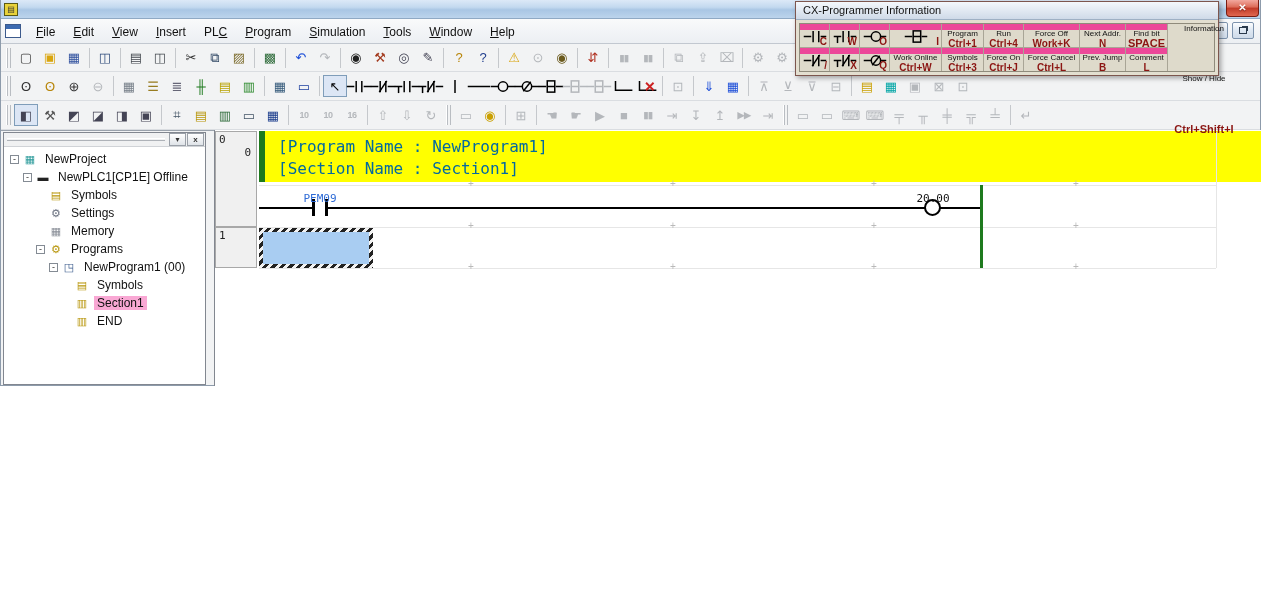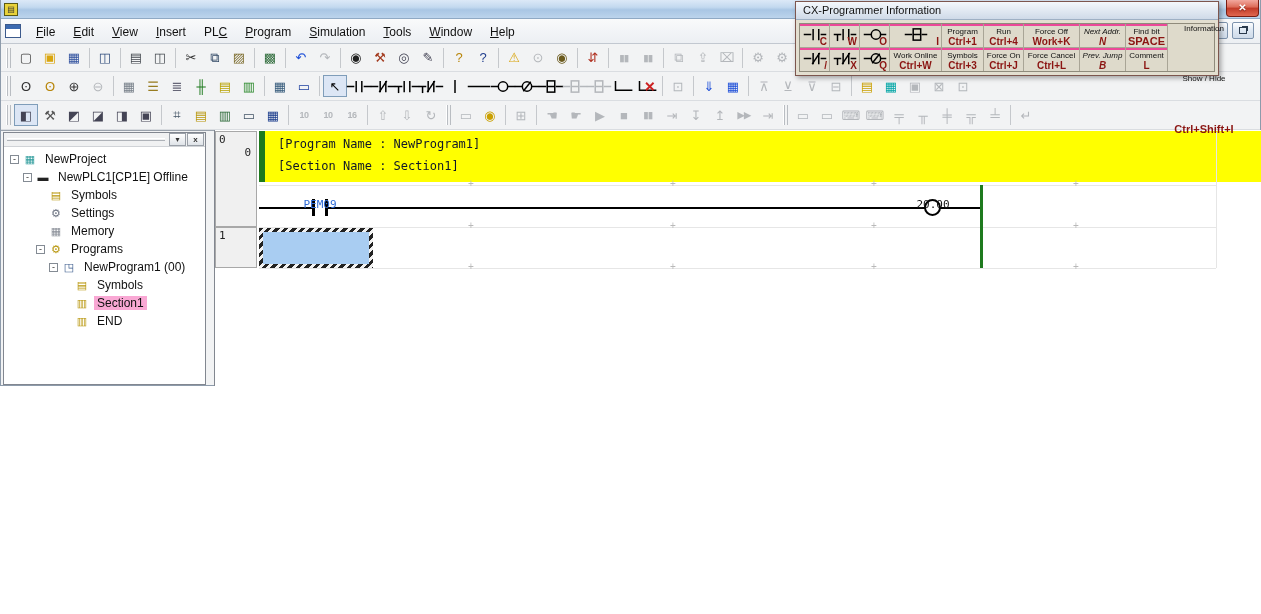--- a/index.html
+++ b/index.html
@@ -55,45 +55,45 @@
   .tree-label.selected { background:#f9a8d4; }
 
   
   .ladder { position:absolute; left:213px; top:130px; width:1048px; height:256px; background:#fff; border-left:1px solid #828790; overflow:hidden; }
   .rmargin { position:absolute; left:0; width:42px; background:#f0f0f0; border:1px solid #a8a8a8; font-family:"DejaVu Sans Mono", monospace; font-size:11px; color:#222; }
   .rm0 { top:1px; height:96px; } .rm1 { top:97px; height:41px; }
   .rnum { position:absolute; left:3px; top:1px; }
   .rstep { position:absolute; right:5px; top:14px; }
   .busbar-comment { position:absolute; left:44px; top:1px; width:6px; height:51px; background:#1e7a1e; z-index:2; }
   .comment-block { position:absolute; left:44px; top:1px; right:0; height:51px; background:#ffff00; }
-  .comment-line { position:absolute; left:19px; font-family:"DejaVu Sans Mono", monospace; font-size:12px; color:#0f172a; white-space:pre; }
+  .comment-line { position:absolute; left:19px; font-family:"DejaVu Sans Mono", monospace; font-size:16px; color:#0369a1; white-space:pre; }
   .cl1 { top:6px; } .cl2 { top:28px; }
   .hgrid { position:absolute; left:44px; width:957px; height:1px; background:#e6e6e6; }
   .vgrid-right { position:absolute; left:1001px; top:2px; width:1px; height:136px; background:#e6e6e6; }
   .plus-mark { position:absolute; color:#b9b9b9; font-size:10px; line-height:10px; }
   .rung-line { position:absolute; left:44px; top:77px; width:723px; height:2px; background:#000; }
   .contact-gap { position:absolute; left:100px; top:69px; width:10px; height:17px; background:#fff; }
   .contact-bar { position:absolute; top:69px; width:3px; height:17px; background:#000; }
   .cb-l { left:97px; } .cb-r { left:110px; }
   .coil-circle { position:absolute; left:709px; top:69px; width:17px; height:17px; border:2px solid #000; border-radius:50%; background:#fff; }
-  .ladder-lbl { position:absolute; top:68px; width:80px; text-align:center; font-family:"DejaVu Sans Mono", monospace; font-size:11px; }
+  .ladder-lbl { position:absolute; top:62px; width:80px; text-align:center; font-family:"DejaVu Sans Mono", monospace; font-size:11px; }
   .lbl-contact { left:65px; color:#2e6bd6; }
   .lbl-coil { left:678px; color:#111; }
   .busbar-right { position:absolute; left:765px; top:55px; width:3px; height:83px; background:#1e7a1e; }
   .sel-cell { position:absolute; left:44px; top:98px; width:114px; height:40px; background:#a9cdf2;
     border:4px solid transparent; border-image:repeating-linear-gradient(135deg,#222 0 3px,#f2f2f2 3px 6px) 4; }
 
   
   .info-win { position:absolute; left:795px; top:1px; width:424px; height:75px; z-index:20;
     border:1px solid #7d564e; background:#e3dfd0; box-shadow:2px 2px 5px rgba(0,0,0,.35); }
   .info-title { height:18px; background:linear-gradient(#f4f8fc,#cfdae8); border-bottom:1px solid #9eb0c4; font-size:11px; color:#111; padding:2px 0 0 7px; }
   .info-grid { position:absolute; left:3px; top:21px; right:3px; bottom:3px; display:flex; border:1px solid #8f8b7c; background:#dedacb; }
   .info-col { display:flex; flex-direction:column; border-right:1px solid #a9a596; min-width:0; }
   .info-col:last-child { border-right:none; }
-  .info-cell { flex:1; border-bottom:1px solid #a9a596; border-top:2px solid #ec4899; position:relative; display:flex; flex-direction:column; align-items:center; justify-content:center; overflow:hidden; }
+  .info-cell { flex:1; border-bottom:1px solid #a9a596; border-top:6px solid #ec4899; position:relative; display:flex; flex-direction:column; align-items:center; justify-content:center; overflow:hidden; }
   .info-cell:last-child { border-bottom:none; }
   .ic-label { font-size:8px; color:#111; line-height:9px; white-space:nowrap; }
   .ic-key { font-size:10px; font-weight:bold; color:#8b1512; line-height:11px; white-space:nowrap; }
   .ic-key.big { font-size:11px; }
   .icon-key { position:absolute; right:2px; bottom:0; font-size:10px; font-weight:bold; color:#8b1512; }
   .info-span-cell { flex:1; display:flex; flex-direction:column; align-items:center; justify-content:center;gap:41px; }
 </style>
 </head>
 <body>
 
@@ -743,21 +743,21 @@
       <div class="info-col" style="flex: 0 0 56px;">
         <div class="info-cell">
           <span class="ic-label">Force Off</span>
           <span class="ic-key">Work+K</span>
         </div>
         <div class="info-cell">
           <span class="ic-label">Force Cancel</span>
           <span class="ic-key">Ctrl+L</span>
         </div>
       </div>
-      <div class="info-col" style="flex: 0 0 46px; font-style: italic;">
+      <div class="info-col" style="flex: 0 0 46px;">
         <div class="info-cell">
           <span class="ic-label">Next Addr.</span>
           <span class="ic-key">N</span>
         </div>
         <div class="info-cell">
           <span class="ic-label">Prev. Jump</span>
           <span class="ic-key">B</span>
         </div>
       </div>
       <div class="info-col" style="flex: 0 0 42px;">

